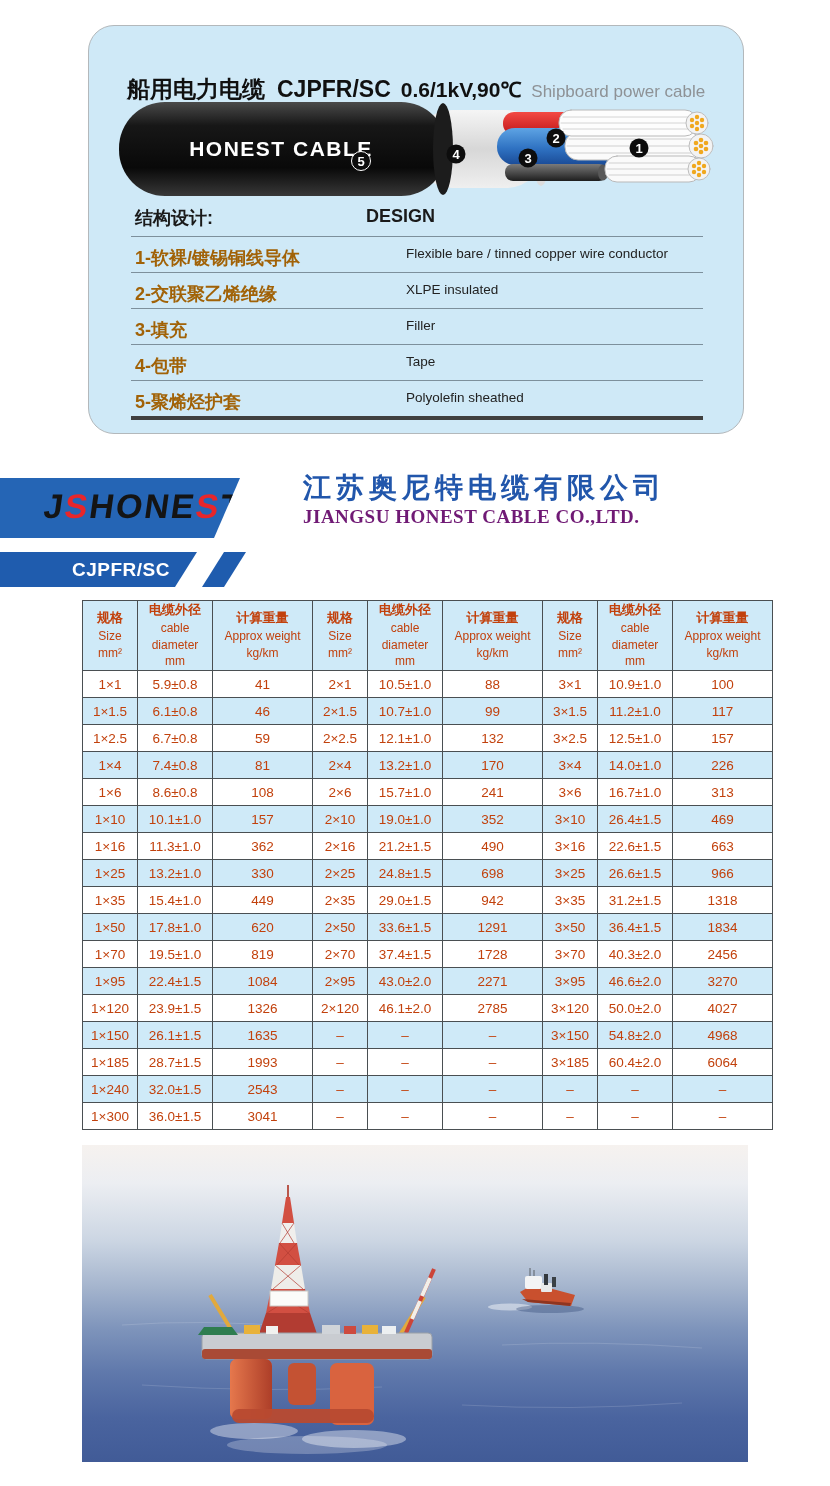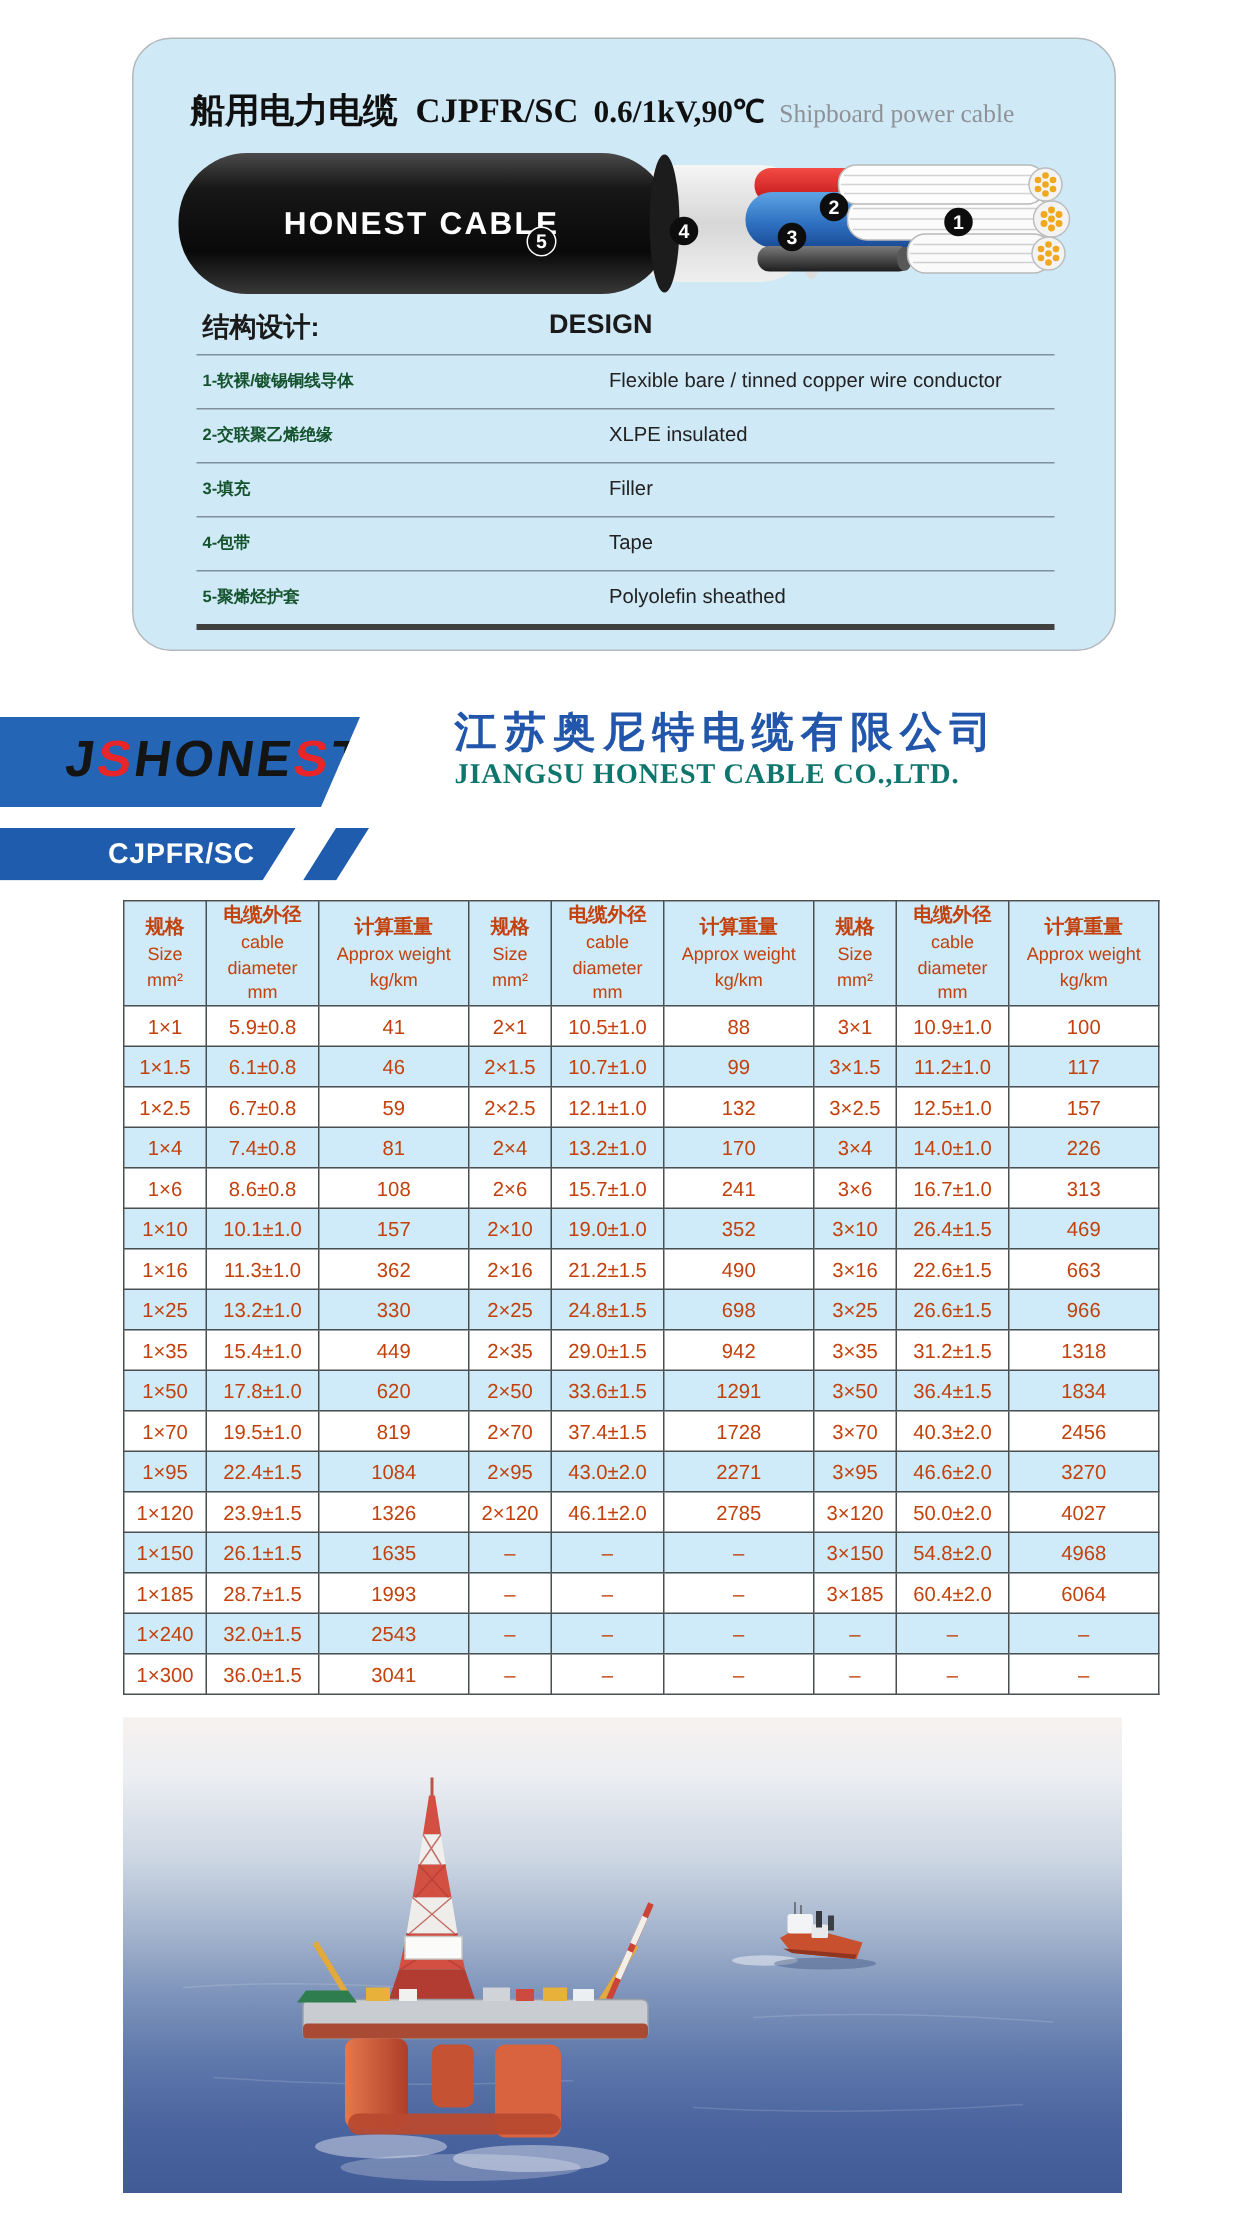--- a/index.html
+++ b/index.html
@@ -2,45 +2,45 @@
 <html><head>
 <meta charset="utf-8">
 <style>
   html,body{margin:0;padding:0;background:#ffffff;}
   .page{position:relative;width:830px;height:1486px;background:#ffffff;overflow:hidden;
         font-family:"Liberation Sans",sans-serif;color:#1a1a1a;}
 
   
   .card{position:absolute;left:88px;top:25px;width:654px;height:407px;
         background:#cfe9f7;border:1px solid #b3b8bb;border-radius:26px;}
-  .card-title{position:absolute;left:38px;top:32px;white-space:nowrap;font-family:Liberation Serif, serif;}
+  .card-title{position:absolute;left:38px;top:48px;white-space:nowrap;}
   .card-title .zh{font-size:23px;font-weight:bold;color:#101010;}
   .card-title .model{font-size:23px;font-weight:bold;color:#101010;margin-left:12px;}
   .card-title .rating{font-size:21px;font-weight:bold;color:#101010;margin-left:10px;}
   .card-title .en{font-size:17px;color:#8e9296;margin-left:10px;font-weight:normal;}
   .cable-svg{position:absolute;left:24px;top:72px;}
 
   .design{position:absolute;left:42px;top:180px;width:572px;}
   .design-head{height:30px;position:relative;}
   .design-head .dh-zh{position:absolute;left:4px;top:0;font-size:18px;font-weight:bold;}
   .design-head .dh-en{position:absolute;left:235px;top:0;font-size:18px;font-weight:bold;}
   .design-row{position:relative;height:35px;border-top:1px solid #7d909c;}
   .design-row:last-child{border-bottom:4px solid #404040;}
-  .design-row .dr-zh{position:absolute;left:4px;top:9px;font-size:11px;font-weight:bold;color:#14532d;}
+  .design-row .dr-zh{position:absolute;left:4px;top:9px;font-size:18px;font-weight:bold;color:#a16207;}
   .design-row .dr-en{position:absolute;left:235px;top:9px;font-size:13.5px;color:#222;margin-left:40px;}
 
   
   .brandbar{position:absolute;left:0;top:478px;width:240px;height:60px;background:#2565b5;
             -webkit-clip-path:polygon(0 0,240px 0,214px 100%,0 100%);
             clip-path:polygon(0 0,240px 0,214px 100%,0 100%);}
   .logo-word{position:absolute;left:44px;top:9px;font-size:34px;font-weight:900;
              letter-spacing:2px;transform:skewX(-8deg);font-family:"Liberation Sans",sans-serif;}
   .company{position:absolute;left:263px;top:472px;margin-left:40px;}
   .company .c-zh{font-size:28px;font-weight:bold;color:#2156ab;letter-spacing:5px;line-height:1.15;}
-  .company .c-en{font-size:19px;font-weight:bold;color:#0f766e;letter-spacing:.5px;
+  .company .c-en{font-size:19px;font-weight:bold;color:#701a75;letter-spacing:.5px;
                  font-family:"Liberation Serif",serif;margin-top:2px;}
 
   
   .modelbar{position:absolute;left:0;top:552px;width:197px;height:35px;background:#1f5cae;
             -webkit-clip-path:polygon(0 0,197px 0,175px 100%,0 100%);
             clip-path:polygon(0 0,197px 0,175px 100%,0 100%);}
   .modelbar span{display:block;padding:7px 0 0 72px;color:#fff;font-size:19px;font-weight:bold;letter-spacing:.5px;}
   .modelbar-accent{position:absolute;left:200px;top:552px;width:47px;height:35px;background:#1f5cae;
             -webkit-clip-path:polygon(24px 0,46px 0,24px 100%,2px 100%);
             clip-path:polygon(24px 0,46px 0,24px 100%,2px 100%);}

